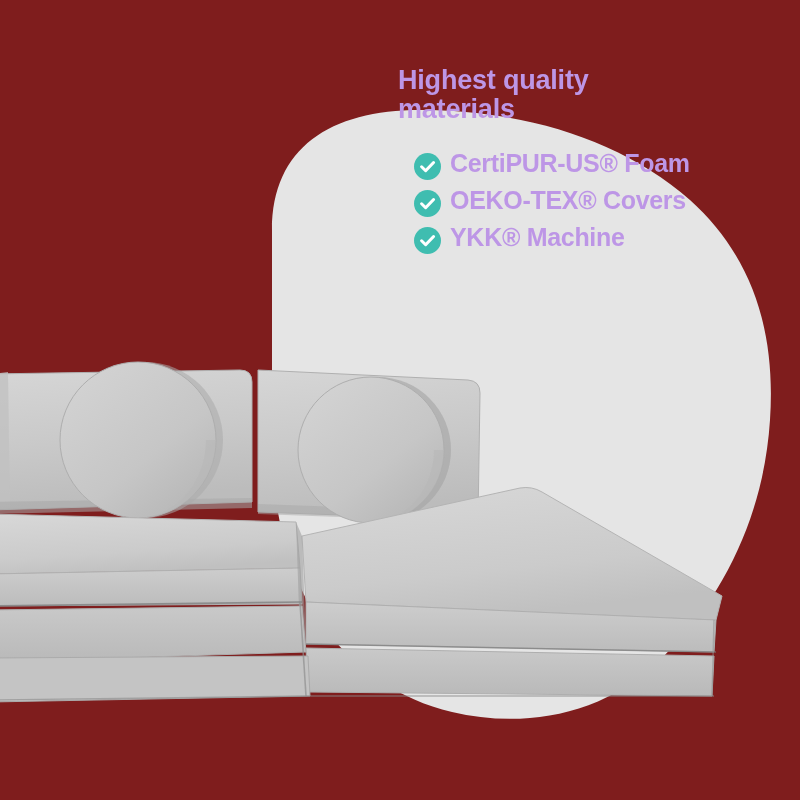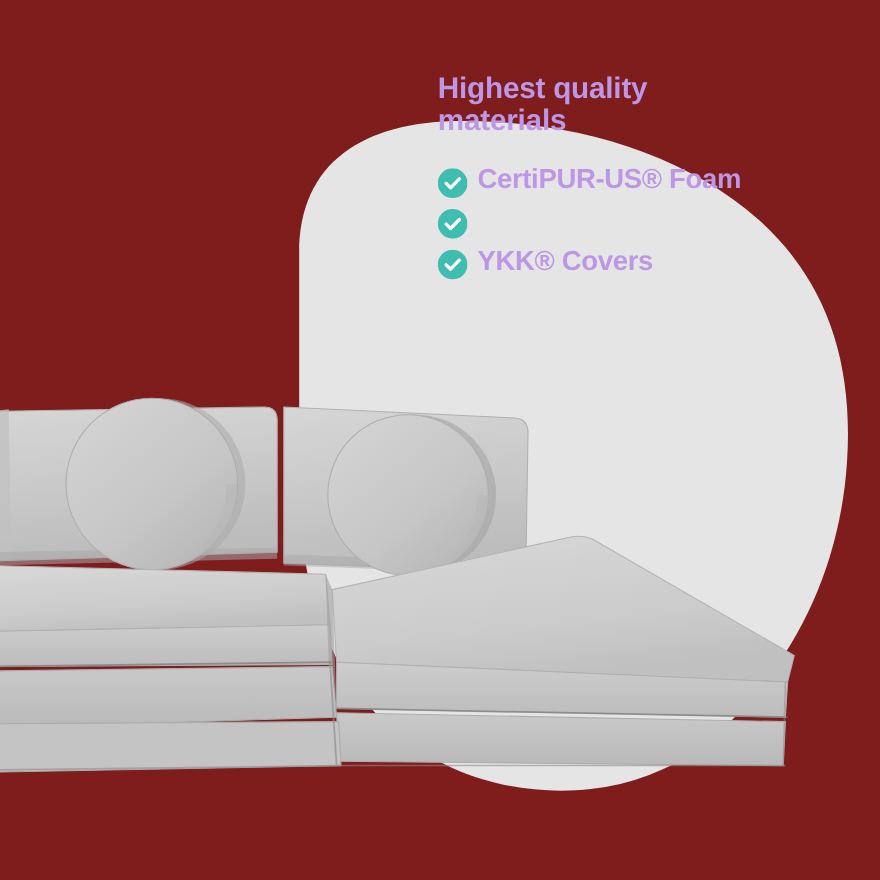--- a/index.html
+++ b/index.html
@@ -42,21 +42,21 @@
     color: #bd96e6;
     font-size: 27px;
     font-weight: bold;
     line-height: 1.07;
     letter-spacing: -0.2px;
     margin: 0 0 26px 0;
     width: 280px;
   }
   .feature-list {
     list-style: none;
-    margin: 0;
+    margin: 16px;
     padding: 0;
   }
   .feature-item {
     display: flex;
     align-items: flex-start;
     margin-bottom: 7px;
   }
   .check-icon {
     flex: 0 0 auto;
     width: 27px;
@@ -178,27 +178,28 @@
           <path d="M9 16.3 L13.8 21 L23.2 11.3" fill="none" stroke="#ffffff" stroke-width="3.6" stroke-linecap="round" stroke-linejoin="round"></path>
         </svg>
         <span class="feature-label">CertiPUR-US® Foam</span>
       </li>
 
       <li class="feature-item">
         <svg class="check-icon" viewBox="0 0 32 32" aria-hidden="true">
           <circle cx="16" cy="16" r="16" fill="#3fbdb0"></circle>
           <path d="M9 16.3 L13.8 21 L23.2 11.3" fill="none" stroke="#ffffff" stroke-width="3.6" stroke-linecap="round" stroke-linejoin="round"></path>
         </svg>
+        <span class="feature-label">OEKO-TEX® Covers</span>
       </li>
 
       <li class="feature-item">
         <svg class="check-icon" viewBox="0 0 32 32" aria-hidden="true">
           <circle cx="16" cy="16" r="16" fill="#3fbdb0"></circle>
           <path d="M9 16.3 L13.8 21 L23.2 11.3" fill="none" stroke="#ffffff" stroke-width="3.6" stroke-linecap="round" stroke-linejoin="round"></path>
         </svg>
-        <span class="feature-label">YKK® Covers</span>
+        <span class="feature-label">YKK® Machine</span>
       </li>
 
 
     </ul>
   </div>
 
 </div>
 
 </body></html>

